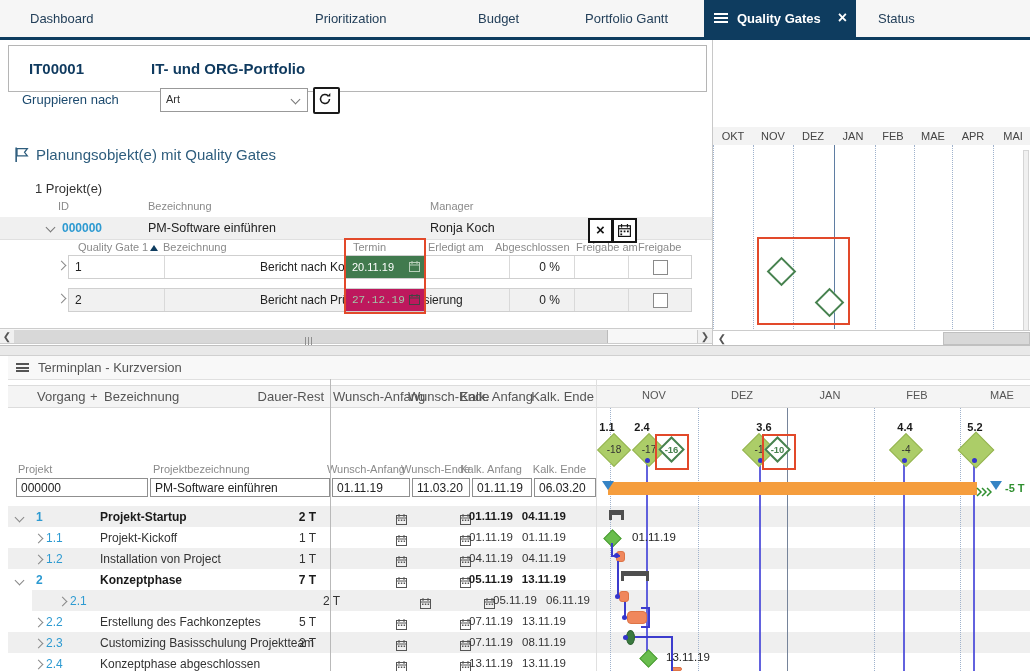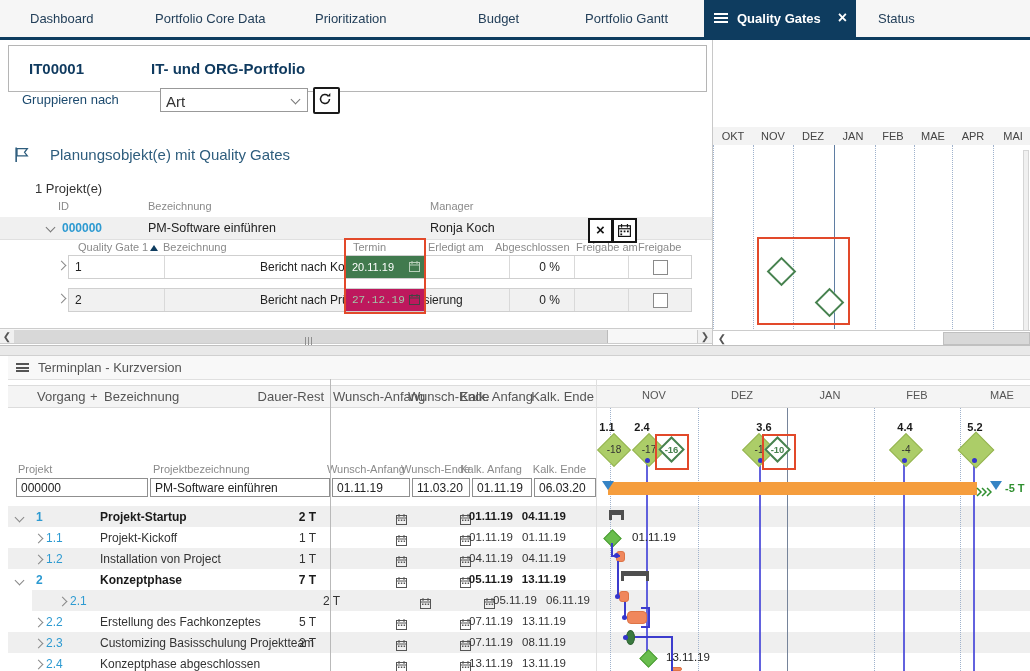--- a/index.html
+++ b/index.html
@@ -15,26 +15,26 @@
   #qg-tab .close{position:absolute;right:9px;top:8px;font-size:16px;font-weight:bold;color:#fff;line-height:20px;}
   .hamb{position:absolute;left:10px;top:13px;width:14px;height:11px;}
   .hamb i{display:block;height:2px;margin-bottom:2px;background:#fff;}
   
   #pane-l{position:absolute;left:0;top:40px;width:712px;height:305px;background:#fff;border-right:1px solid #c8c8c8;}
   #pf-box{position:absolute;left:8px;top:5px;width:697px;height:45px;border:1px solid #b5b5b5;background:#fff;}
   .pf-id{position:absolute;left:20px;top:14px;font-size:15px;font-weight:bold;color:#0f3a5f;}
   .pf-title{position:absolute;left:142px;top:14px;font-size:15px;font-weight:bold;color:#0f3a5f;}
   #grp-lbl{position:absolute;left:22px;top:52px;font-size:13px;color:#1c4a6e;}
   #grp-dd{position:absolute;left:160px;top:48px;width:146px;height:22px;border:1px solid #999;background:#fff;}
-  #grp-dd .val{position:absolute;left:5px;top:4px;font-size:15px;color:#333;}
+  #grp-dd .val{position:absolute;left:5px;top:4px;font-size:11px;color:#333;}
   #grp-dd .cv{position:absolute;right:8px;top:7px;border-color:#777;}
   #grp-refresh{position:absolute;left:313px;top:47px;width:23px;height:23px;border:2px solid #1a1a1a;border-radius:2px;background:#fff;}
   #grp-refresh svg{position:absolute;left:3px;top:3px;}
   .sec-flag{position:absolute;left:14px;top:106px;}
-  .sec-title{position:absolute;left:36px;top:106px;font-size:15px;color:#2e5d7d;margin-left:14px;}
+  .sec-title{position:absolute;left:36px;top:106px;font-size:15px;color:#2e5d7d;}
   .proj-count{position:absolute;left:35px;top:141px;font-size:13px;color:#333;}
   .pcol{position:absolute;top:160px;font-size:11px;color:#8a8a8a;}
   #prow{position:absolute;left:0;top:177px;width:712px;height:22px;background:#f0f0f0;border-bottom:1px solid #e0e0e0;}
   #prow .cv{position:absolute;left:47px;top:7px;border-color:#777;}
   #prow .pid{position:absolute;left:62px;top:4px;font-size:12px;font-weight:bold;color:#2d9ad1;}
   #prow .pnm{position:absolute;left:148px;top:4px;font-size:12.5px;color:#222;}
   #prow .pmg{position:absolute;left:430px;top:4px;font-size:12.5px;color:#222;}
   .sq-btn{position:absolute;top:178px;width:21px;height:21px;border:2px solid #141414;background:#fff;text-align:center;}
   #btn-x{left:588px;font-size:15px;font-weight:bold;line-height:20px;color:#111;}
   #btn-cal{left:612px;}
@@ -164,21 +164,20 @@
   .tke{position:absolute;left:508px;top:4px;width:50px;text-align:right;font-size:11.5px;color:#333;}
   .trow.parent .tname,.trow.parent .tdur,.trow.parent .tks,.trow.parent .tke{font-weight:bold;color:#1a1a1a;}
 </style>
 </head>
 <body>
 
 <div id="app">
 
   <div id="nav">
     <span class="navitem" id="nav-i0">Dashboard</span>
-    <span class="navitem" id="nav-i1">Portfolio Core Data</span>
     <span class="navitem" id="nav-i2">Prioritization</span>
     <span class="navitem" id="nav-i3">Budget</span>
     <span class="navitem" id="nav-i4">Portfolio Gantt</span>
     <div id="qg-tab">
       <span class="hamb">
           <i></i>
           <i></i>
           <i></i>
         </span>
       <span class="lbl">Quality Gates</span>

